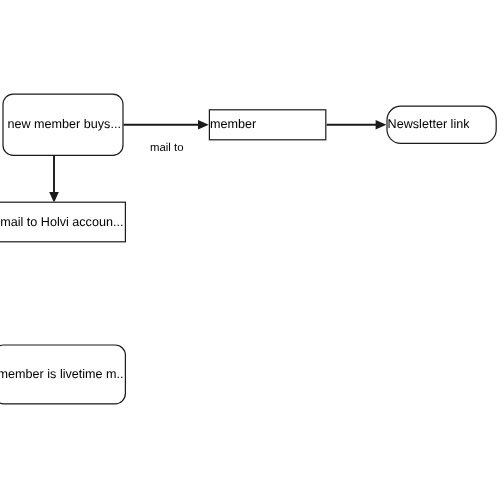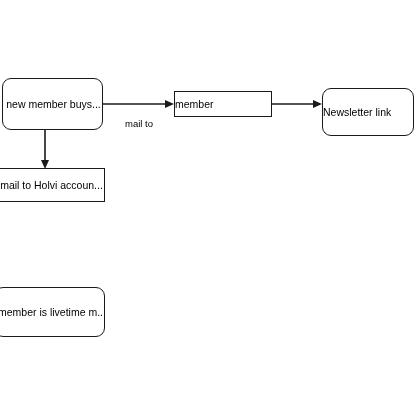--- a/index.html
+++ b/index.html
@@ -57,21 +57,21 @@
   #node-new-member-buys {
     left: 2px;  top: 78px;  width: 101px; height: 52px;
   }
   #node-mail-to-holvi {
     left: -4px; top: 168px; width: 109px; height: 34px;
   }
   #node-member {
     left: 174px; top: 91px; width: 98px;  height: 26px;
   }
   #node-newsletter-link {
-    left: 322px; top: 88px; width: 92px;  height: 48px;
+    left: 322px; top: 88px; width: 92px;  height: 32px; border-radius: 12px;
   }
   #node-member-livetime {
     left: -6px; top: 287px; width: 111px; height: 50px;
   }
 
   
   #edges {
     position: absolute;
     left: 0; top: 0;
     width: 420px; height: 420px;

